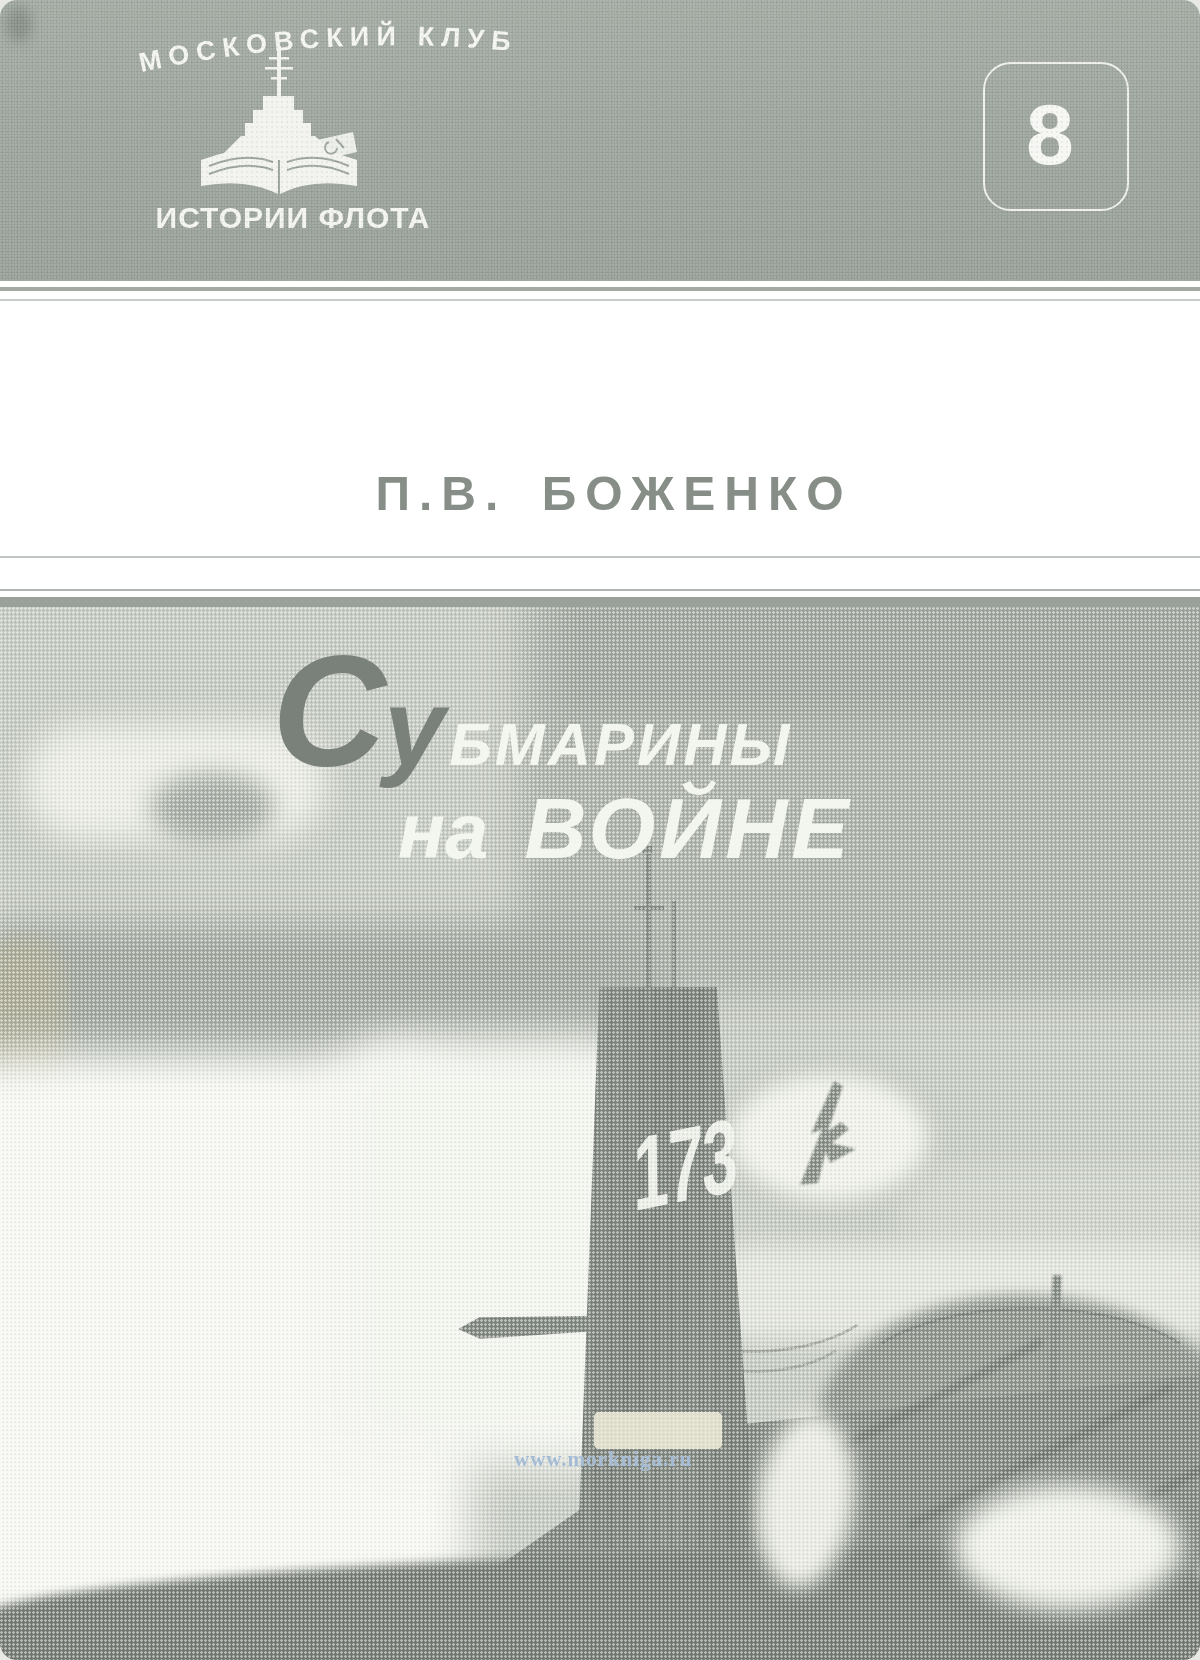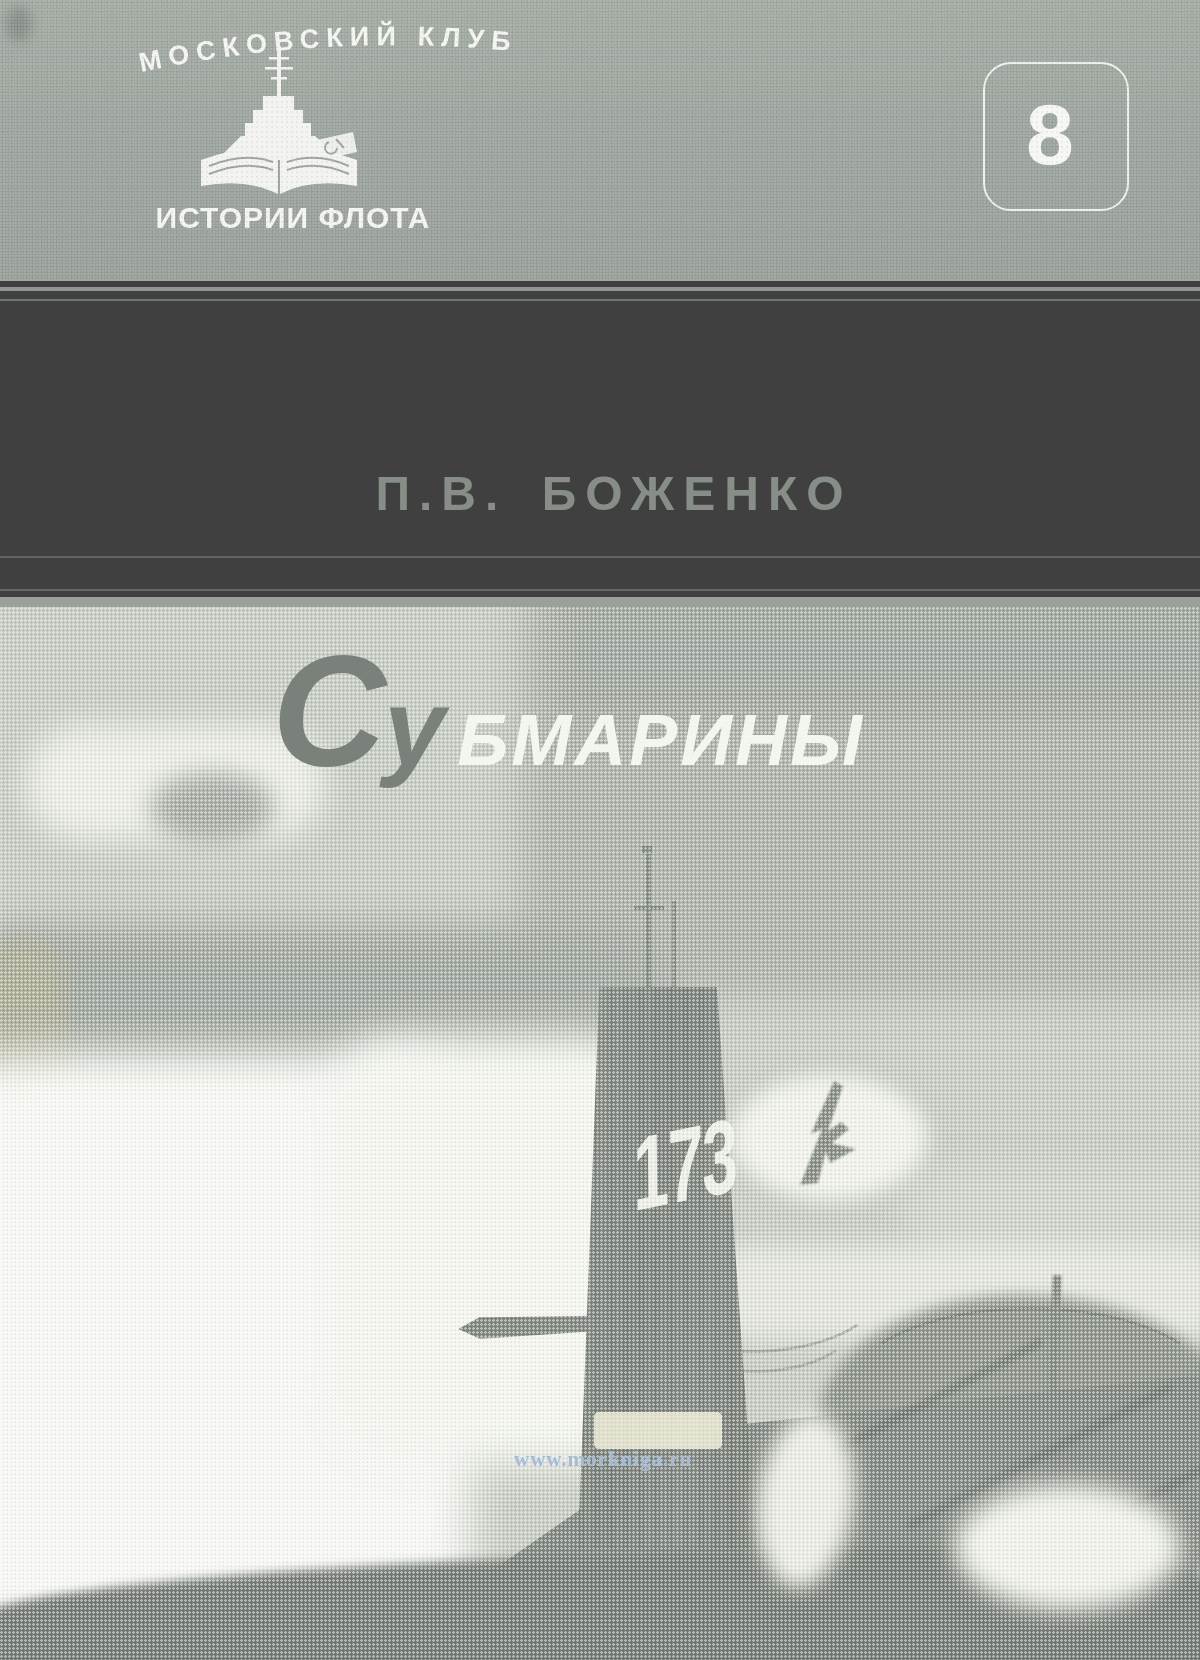--- a/index.html
+++ b/index.html
@@ -1,17 +1,17 @@
 <!DOCTYPE html>
 <html><head>
 <meta charset="utf-8">
 <style>
   html,body{margin:0;padding:0;background:#e8e8e4;}
   .cover{position:relative;width:1200px;height:1660px;overflow:hidden;
-         background:#404040;font-family:"Liberation Sans",sans-serif;margin:0 auto;}
+         background:#ffffff;font-family:"Liberation Sans",sans-serif;margin:0 auto;border-radius:17px;}
   .abs{position:absolute;}
 
   
   .band{left:0;top:0;width:1200px;height:281px;
         background:linear-gradient(180deg,#a1a9a1 0%,#9ba39c 45%,#969e97 100%);}
   .band::after{content:"";position:absolute;inset:0;
         background-image:radial-gradient(circle at 1px 1px,rgba(255,255,255,.14) 0.8px,transparent 1.2px),
                          radial-gradient(circle at 2px 2px,rgba(40,48,42,.07) 0.8px,transparent 1.2px);
         background-size:3px 3px,5px 5px;pointer-events:none;}
   .corner-smudge{left:6px;top:6px;width:26px;height:36px;background:#6f766f;
@@ -100,21 +100,21 @@
 
   .halftone{inset:0;pointer-events:none;
         background-image:radial-gradient(circle at 1.5px 1.5px,rgba(252,252,250,.5) 1.1px,transparent 1.55px),
                          radial-gradient(circle at 3.5px 3.5px,rgba(95,102,95,.10) 1px,transparent 1.4px);
         background-size:4px 4px,4px 4px;}
 
   .title1{left:272px;top:24px;display:flex;align-items:baseline;
         font-style:italic;font-weight:bold;line-height:1;white-space:nowrap;}
   .t-c{font-size:158px;color:#79817a;letter-spacing:2px;}
   .t-u{font-size:110px;color:#79817a;margin-left:-4px;}
-  .t-rest{font-size:72px;color:rgba(245,247,241,.97);letter-spacing:3px;margin-left:12px;}
+  .t-rest{font-size:60px;color:rgba(245,247,241,.97);letter-spacing:3px;margin-left:4px;}
   .title2{left:398px;top:178px;display:flex;align-items:baseline;gap:36px;
         font-style:italic;font-weight:bold;line-height:1;white-space:nowrap;}
   .t-na{font-size:78px;color:rgba(245,247,241,.97);}
   .t-voine{font-size:86px;color:rgba(245,247,241,.97);letter-spacing:4px;}
 
   .wm-box{left:594px;top:805px;width:128px;height:37px;background:rgba(246,243,222,.8);
         border-radius:5px;}
   .watermark{left:514px;top:840px;font-family:"Liberation Serif",serif;font-weight:bold;
         font-size:21px;letter-spacing:1px;color:#a4bbd3;
         text-shadow:0 0 1px rgba(255,255,255,.6);}
@@ -216,18 +216,22 @@
       <polygon fill="#818880" points="40,72 74,80 48,94"></polygon>
     </svg>
 
     <div class="abs halftone"></div>
 
     <div class="abs title1">
       <span class="t-c">С</span>
         <span class="t-u">у</span>
         <span class="t-rest">БМАРИНЫ</span>
     </div>
+    <div class="abs title2">
+      <span class="t-na">на</span>
+      <span class="t-voine">ВОЙНЕ</span>
+    </div>
 
     <div class="abs wm-box"></div>
     <div class="abs watermark">www.morkniga.ru</div>
   </div>
 
 </div>
 
 </body></html>

